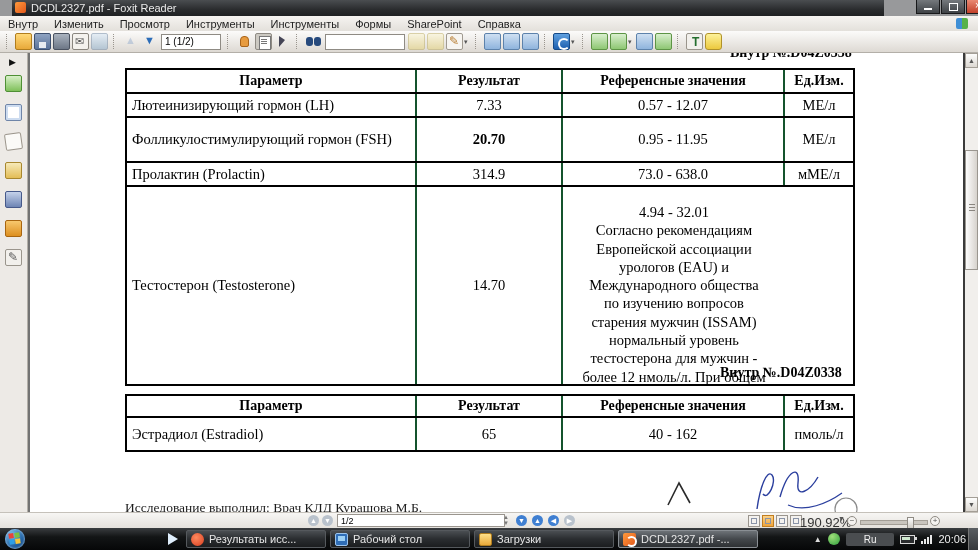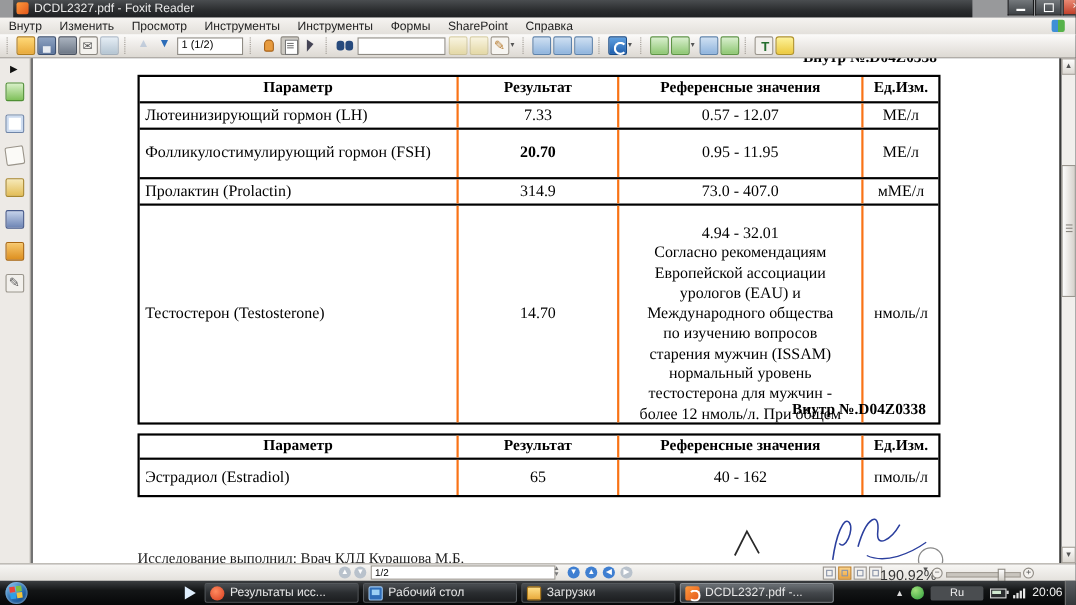--- a/index.html
+++ b/index.html
@@ -92,21 +92,21 @@
   #docarea{position:absolute;left:28px;top:53px;width:935px;height:459px;overflow:hidden;background:#737373;}
   #page{position:absolute;left:2px;top:-12px;width:933px;height:640px;background:#fff;}
   .doc-serif{font-family:"Liberation Serif","DejaVu Serif",serif;color:#000;}
   .ref-num{position:absolute;font-weight:bold;font-size:14px;white-space:nowrap;}
   #ref-top{left:700px;top:4px;}
   #ref-overlap{left:690px;top:324px;z-index:5;}
   .rtable{position:absolute;left:95px;width:730px;background:#fff;border:2px solid #000;box-sizing:border-box;}
   #table1{top:27px;} #table2{top:353px;}
   .trow{display:grid;grid-template-columns:290px 146px 222px 68px;border-bottom:2px solid #000;}
   .trow:last-child{border-bottom:none;}
-  .cell{border-right:2px solid #f97316;display:flex;align-items:center;justify-content:center;
+  .cell{border-right:2px solid #14532d;display:flex;align-items:center;justify-content:center;
     overflow:hidden;font-size:14.5px;box-sizing:border-box;}
   .cell:last-child{border-right:none;}
   .cell.param{justify-content:flex-start;padding:0 5px;line-height:1.12;text-align:left;}
   .thead .cell{font-weight:bold;font-size:14px;}
   .bold{font-weight:bold;}
   .cell.multi{align-items:flex-start;white-space:pre-line;text-align:center;line-height:18.3px;padding-top:16px;}
   #doc-footer{position:absolute;left:95px;top:459px;font-size:13.5px;color:#1c1c1c;white-space:nowrap;}
   #signature{position:absolute;left:630px;top:398px;}
 
   
@@ -281,38 +281,37 @@
         </div>
         <div class="trow" style="height:43px">
           <div class="cell param">Фолликулостимулирующий гормон (FSH)</div>
           <div class="cell bold">20.70</div>
           <div class="cell">0.95 - 11.95</div>
           <div class="cell">МЕ/л</div>
         </div>
         <div class="trow" style="height:22px">
           <div class="cell param">Пролактин (Prolactin)</div>
           <div class="cell">314.9</div>
-          <div class="cell">73.0 - 407.0</div>
+          <div class="cell">73.0 - 638.0</div>
           <div class="cell">мМЕ/л</div>
         </div>
         <div class="trow" style="height:197px">
           <div class="cell param">Тестостерон (Testosterone)</div>
           <div class="cell">14.70</div>
           <div class="cell multi">4.94 - 32.01
 Согласно рекомендациям
 Европейской ассоциации
 урологов (EAU) и
 Международного общества
 по изучению вопросов
 старения мужчин (ISSAM)
 нормальный уровень
 тестостерона для мужчин -
 более 12 нмоль/л. При общем
 тестостероне 8 - 12 нмоль/л</div>
-          <div class="cell">нмоль/л</div>
         </div>
       </div>
 
       <div class="ref-num" id="ref-overlap">Внутр №.D04Z0338</div>
 
       <div class="rtable" id="table2">
         <div class="trow thead" style="height:20px">
           <div class="cell">Параметр</div>
           <div class="cell">Результат</div>
           <div class="cell">Референсные значения</div>

